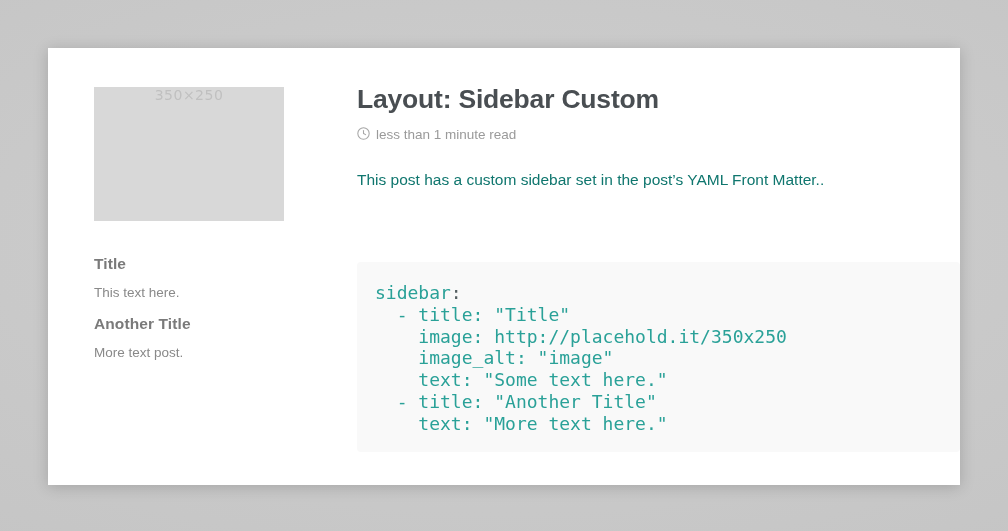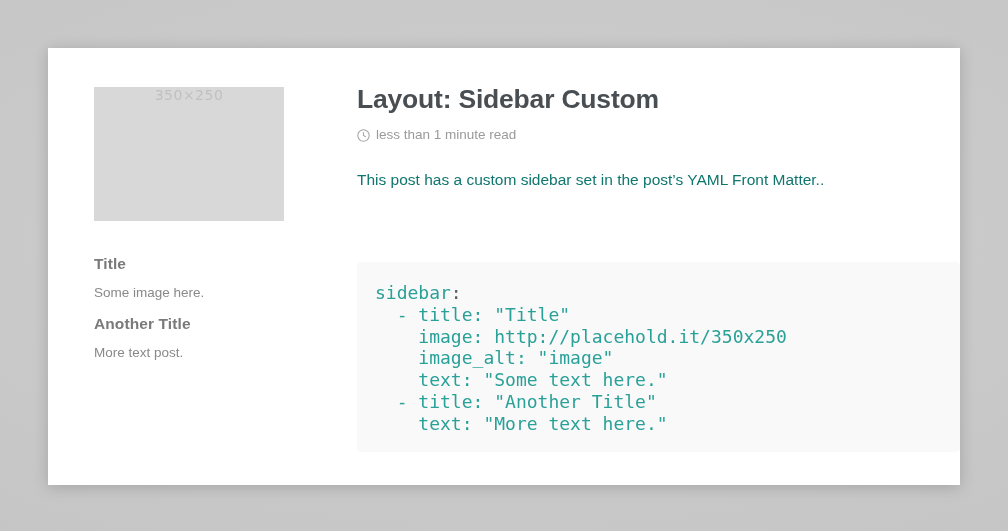--- a/index.html
+++ b/index.html
@@ -102,21 +102,21 @@
     font-size: 26.5px;
     font-weight: bold;
     color: #494e52;
     letter-spacing: -0.2px;
     line-height: 1.2;
   }
 
   .post-meta {
     margin: 11px 0 0 0;
     display: flex;
-    align-items: flex-end;
+    align-items: flex-start;
     font-size: 13.5px;
     color: #9a9a9a;
   }
   .clock-icon {
     display: inline-block;
     width: 13px;
     height: 13px;
     margin-right: 6px;
     flex: none;
   }
@@ -164,21 +164,21 @@
   <div class="card-inner">
 
     <aside class="sidebar">
 
       <figure class="sidebar-figure">
         <span class="sidebar-figure-label">350×250</span>
       </figure>
 
       <div class="sidebar-block first">
         <h3 class="sidebar-title">Title</h3>
-        <p class="sidebar-text">Some image here.</p>
+        <p class="sidebar-text">This text here.</p>
       </div>
 
       <div class="sidebar-block">
         <h3 class="sidebar-title">Another Title</h3>
         <p class="sidebar-text">More text post.</p>
       </div>
 
     </aside>
 
     <article class="content">

